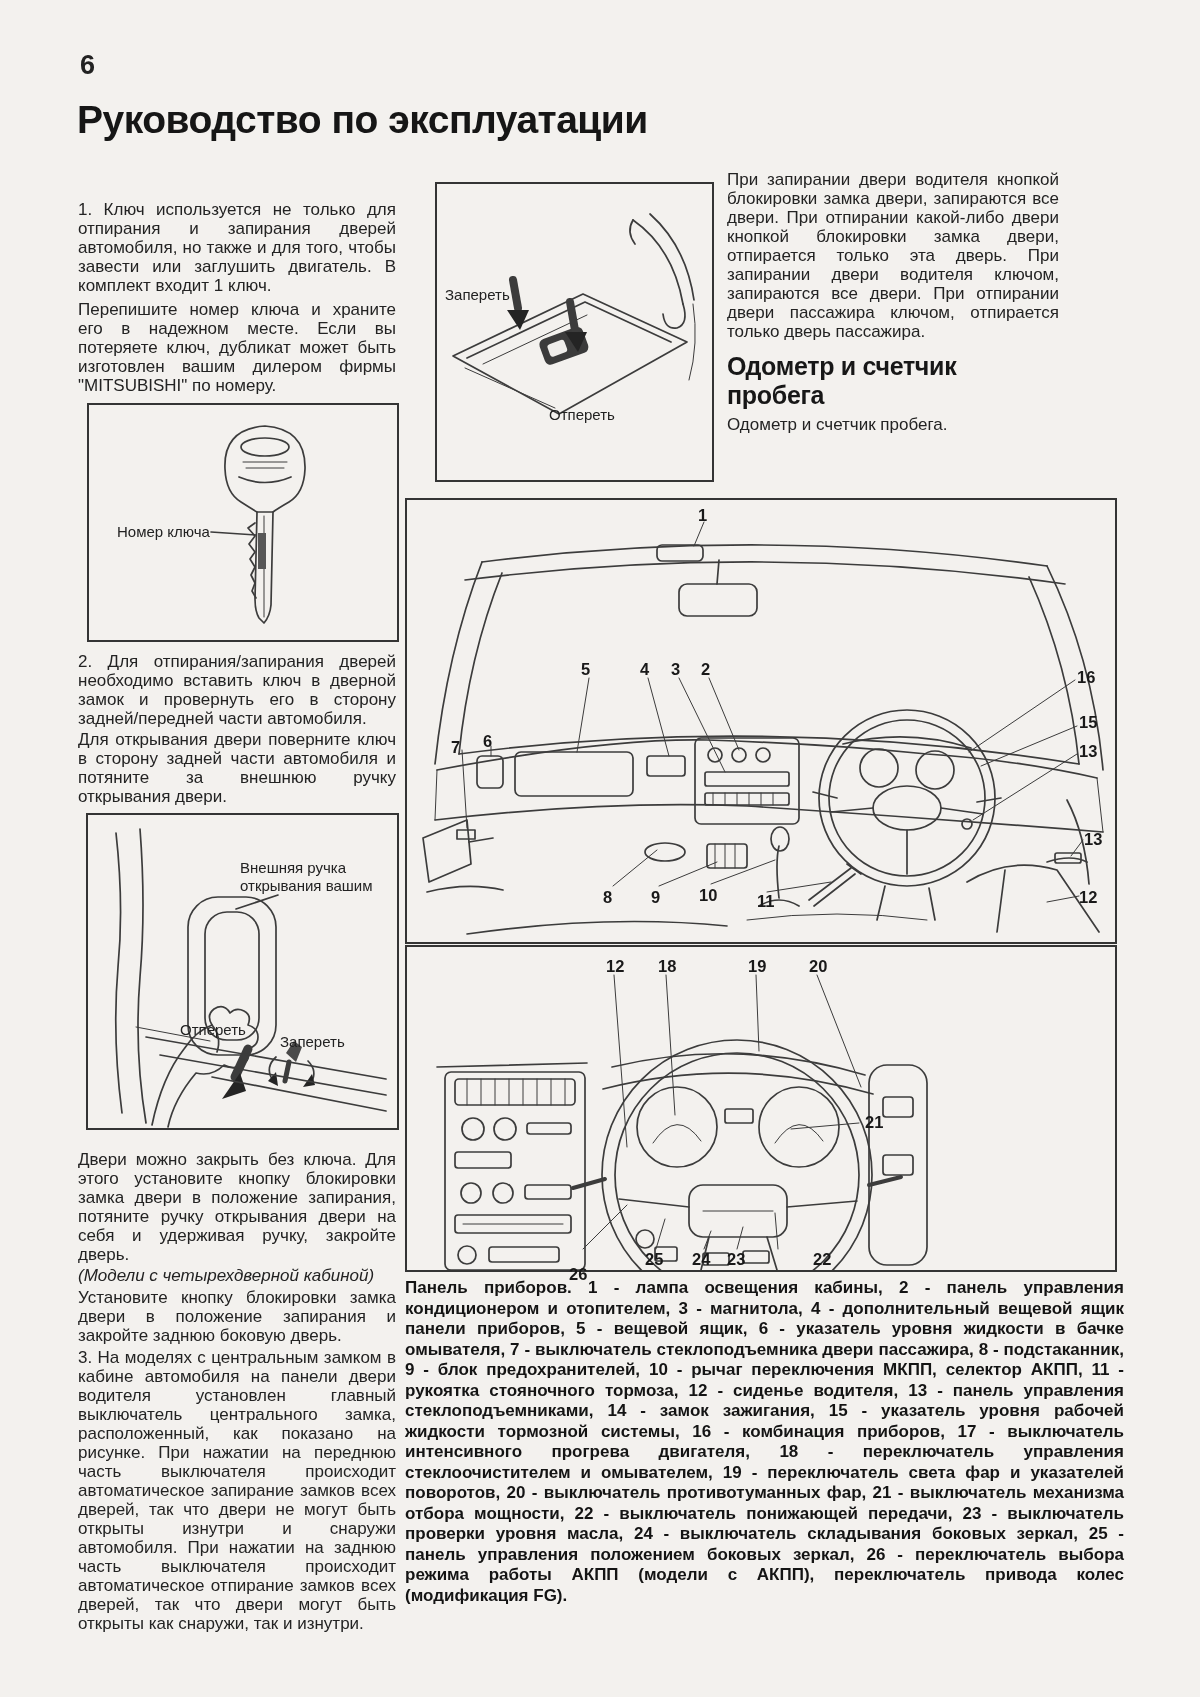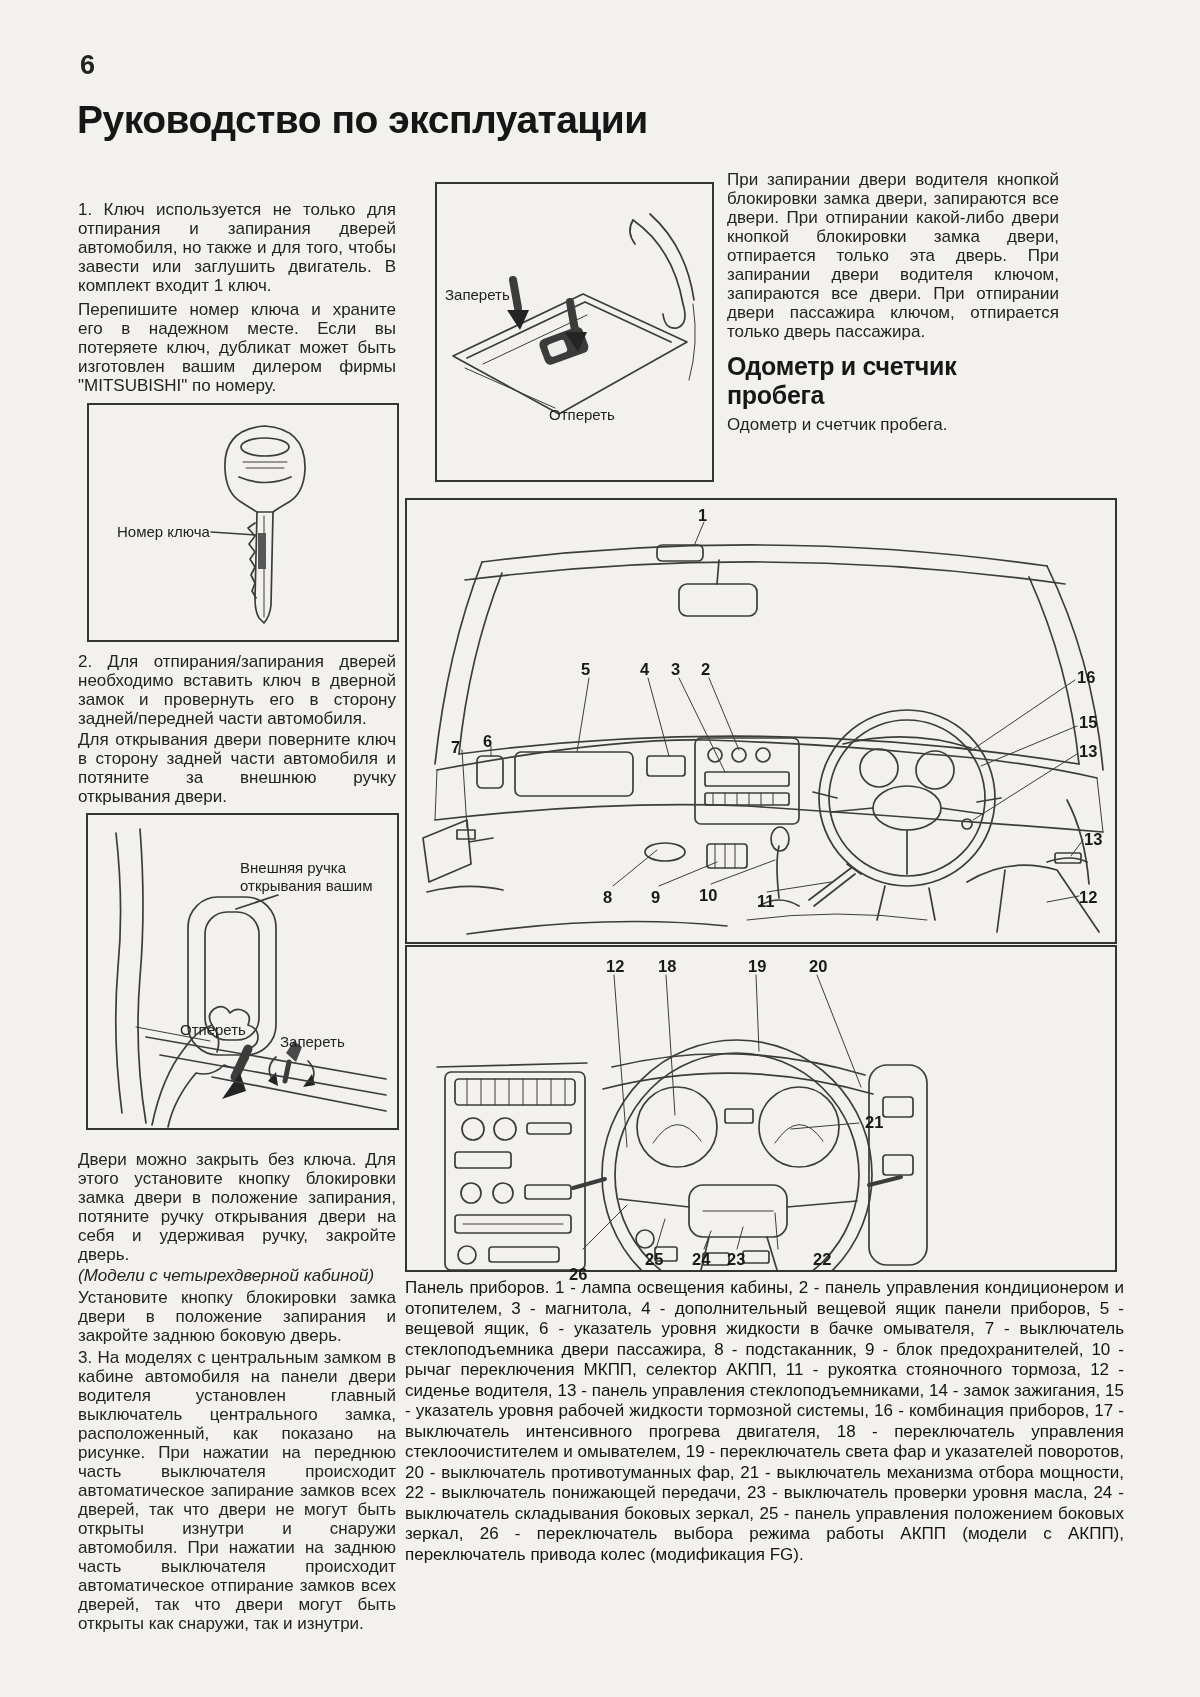--- a/index.html
+++ b/index.html
@@ -17,21 +17,21 @@
   .pgnum{position:absolute;left:80px;top:50px;font-size:27px;font-weight:700;color:#222;}
   .title{position:absolute;left:77px;top:98px;font-size:39px;font-weight:700;letter-spacing:-0.5px;color:#161616;}
   .h2{font-size:25px;font-weight:700;color:#171717;letter-spacing:-0.3px;line-height:29px;}
   .para{position:absolute;font-size:17px;line-height:19px;text-align:justify;color:#232323;}
   .italic{font-style:italic;}
   .fig{position:absolute;border:2px solid #343434;background:transparent;}
   .figlabel{position:absolute;font-size:15px;line-height:18px;color:#222;}
   .co{position:absolute;font-size:16.5px;font-weight:700;color:#191919;}
   .caption{
     position:absolute;left:405px;top:1278px;width:719px;
-    font-size:17px;font-weight:400;line-height:20.5px;
+    font-size:17px;font-weight:700;line-height:20.5px;
     text-align:justify;color:#141414;
   }
   svg{position:absolute;left:0;top:0;}
   .sk{stroke:#3c3c3c;fill:none;stroke-width:1.7;stroke-linecap:round;stroke-linejoin:round;}
   .thin{stroke-width:1px;}
 </style>
 </head>
 <body>
 
 <div id="page">

